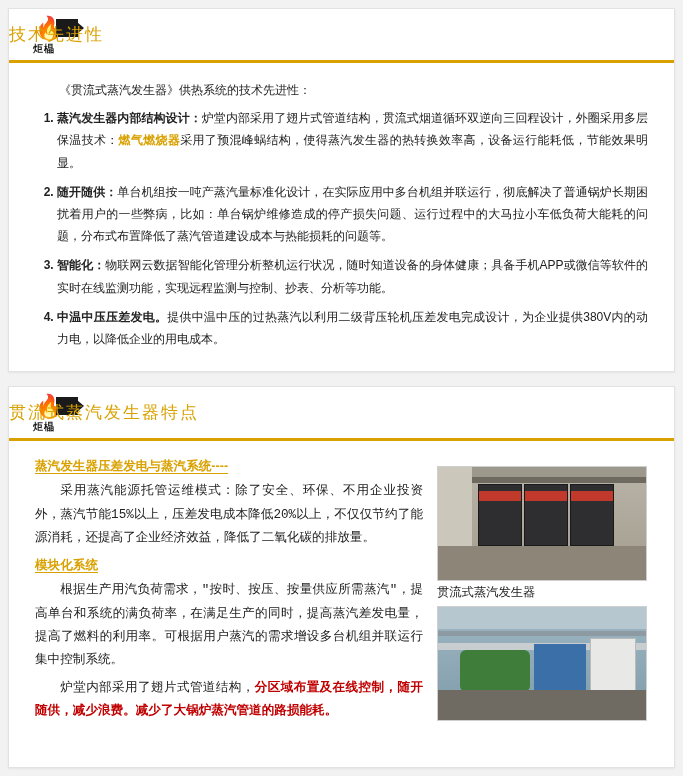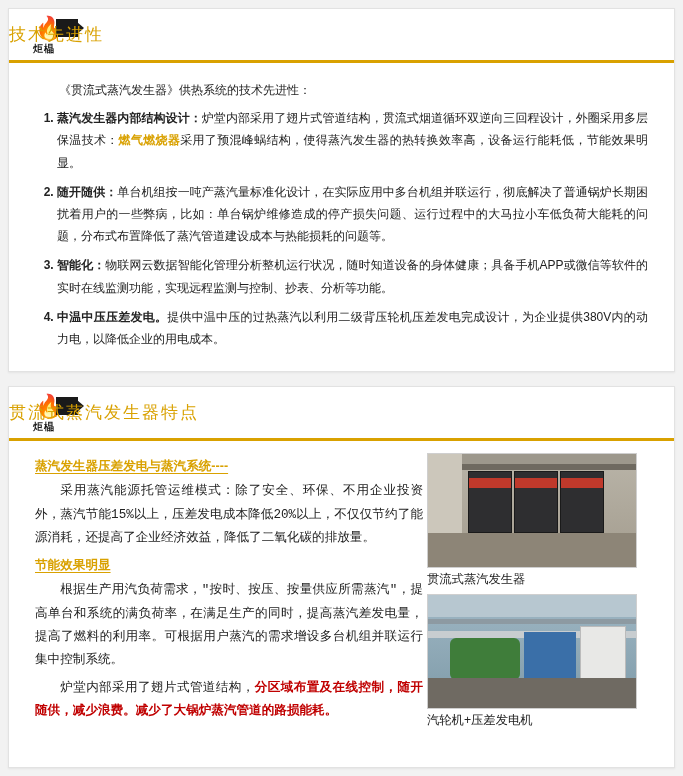--- a/index.html
+++ b/index.html
@@ -101,23 +101,23 @@
   .lnk { color: #d9a100; font-weight: bold; }
 
   
   .body2 {
     position: relative;
     padding: 12px 18px 0 26px;
     font-size: 12.6px;
     color: #222;
     line-height: 1.85;
   }
-  .cols { display: flex; gap: 4px; }
+  .cols { display: flex; gap: 14px; align-items: flex-end; }
   .col-left { width: 388px; }
-  .col-right { width: 180px; }
+  .col-right { width: 180px; font-family: Liberation Serif, serif; }
   .sub {
     color: #d9a100;
     font-weight: bold;
     font-size: 12.6px;
     margin: 2px 0 2px 0;
     text-decoration: underline;
     text-underline-offset: 3px;
   }
   .sub.plain { text-decoration: none; }
   .para { text-indent: 2em; margin: 0 0 4px 0; text-align: justify; font-family: Liberation Mono, monospace; }
@@ -208,21 +208,21 @@
       <div class="hdr-title t2">贯流式蒸汽发生器特点</div>
     </div>
 
     <div class="body2">
       <div class="cols">
 
         <div class="col-left">
           <div class="sub">蒸汽发生器压差发电与蒸汽系统----</div>
           <p class="para">采用蒸汽能源托管运维模式：除了安全、环保、不用企业投资外，蒸汽节能15%以上，压差发电成本降低20%以上，不仅仅节约了能源消耗，还提高了企业经济效益，降低了二氧化碳的排放量。</p>
 
-          <div class="sub plain" style="text-decoration:underline;">节能效果明显</div>
+          <div class="sub plain" style="text-decoration:underline;">模块化系统</div>
           <p class="para">根据生产用汽负荷需求，"按时、按压、按量供应所需蒸汽"，提高单台和系统的满负荷率，在满足生产的同时，提高蒸汽差发电量，提高了燃料的利用率。可根据用户蒸汽的需求增设多台机组并联运行集中控制系统。</p>
           <p class="para"><span>炉堂内部采用了翅片式管道结构，</span><span class="red">分区域布置及在线控制，随开随供，减少浪费。减少了大锅炉蒸汽管道的路损能耗。</span></p>
         </div>
 
         <div class="col-right">
           <div class="photo-wrap">
             <div class="photo ph1">
               <div class="ceil"></div>
               <div class="pipe"></div>
               <div class="wallL"></div>
@@ -243,21 +243,20 @@
           <div class="photo-wrap">
             <div class="photo ph2">
               <div class="roof"></div>
               <div class="beam"></div>
               <div class="pipe2"></div>
               <div class="green"></div>
               <div class="blue"></div>
               <div class="white"></div>
               <div class="grnd"></div>
             </div>
-            <div class="cap">汽轮机+压差发电机</div>
           </div>
         </div>
 
       </div>
     </div>
   </div>
 
 </div>
 
 </body></html>

